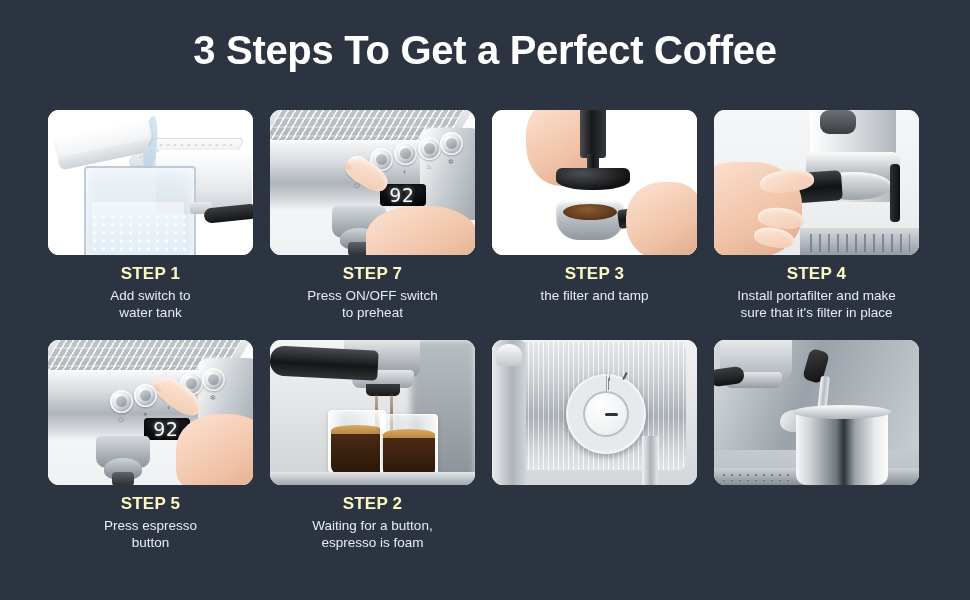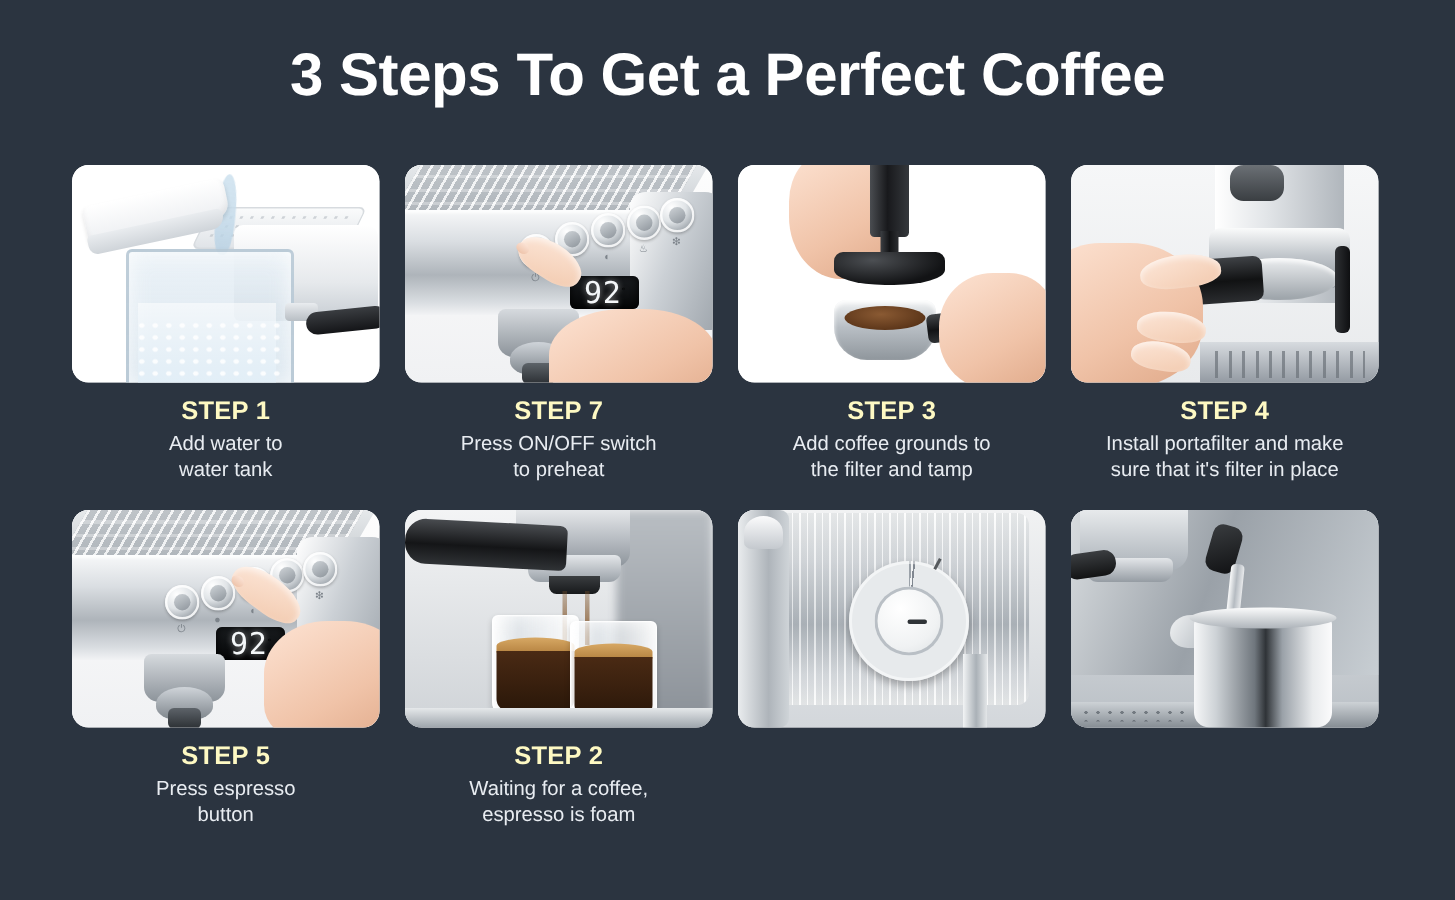--- a/index.html
+++ b/index.html
@@ -435,21 +435,21 @@
         <div class="ph s1-tank">
           <div class="s1-tank-in"></div>
           <div class="s1-bubbles"></div>
         </div>
         <div class="ph s1-stem"></div>
         <div class="ph s1-handle"></div>
       </div>
       <div class="caption">
         <div class="step-title">STEP 1</div>
         <div class="step-desc">
-          <div>Add water to</div>
+          <div>Add switch to</div>
           <div>water tank</div>
         </div>
       </div>
     </div>
 
     <div class="step">
       <div class="thumb">
         <div class="cp-bg"></div>
         <div class="ph cp-top">
             <div class="cp-top-lines"></div>
@@ -511,21 +511,20 @@
         <div class="ph s3-tamper-b"></div>
         <div class="ph s3-pf-basket">
           <div class="s3-grounds"></div>
         </div>
         <div class="ph s3-pf-handle"></div>
         <div class="hand s3-hand-r"></div>
       </div>
       <div class="caption">
         <div class="step-title">STEP 3</div>
         <div class="step-desc">
-          <div>Add coffee grounds to</div>
           <div>the filter and tamp</div>
         </div>
       </div>
     </div>
 
     <div class="step">
       <div class="thumb">
         <div class="s4-bg"></div>
         <div class="ph s4-body"></div>
         <div class="ph s4-badge"></div>
@@ -621,21 +620,21 @@
         </div>
         <div class="s6-cup" style="left:110px;top:74px">
           <div class="s6-crema"></div>
           <div class="s6-coffee"></div>
         </div>
         <div class="ph s6-tray"></div>
       </div>
       <div class="caption">
         <div class="step-title">STEP 2</div>
         <div class="step-desc">
-          <div>Waiting for a coffee,</div>
+          <div>Waiting for a button,</div>
           <div>espresso is foam</div>
         </div>
       </div>
     </div>
 
     <div class="step">
       <div class="thumb">
         <div class="s7-bg"></div>
         <div class="ph s7-panel">
             <div class="s7-brush"></div>

